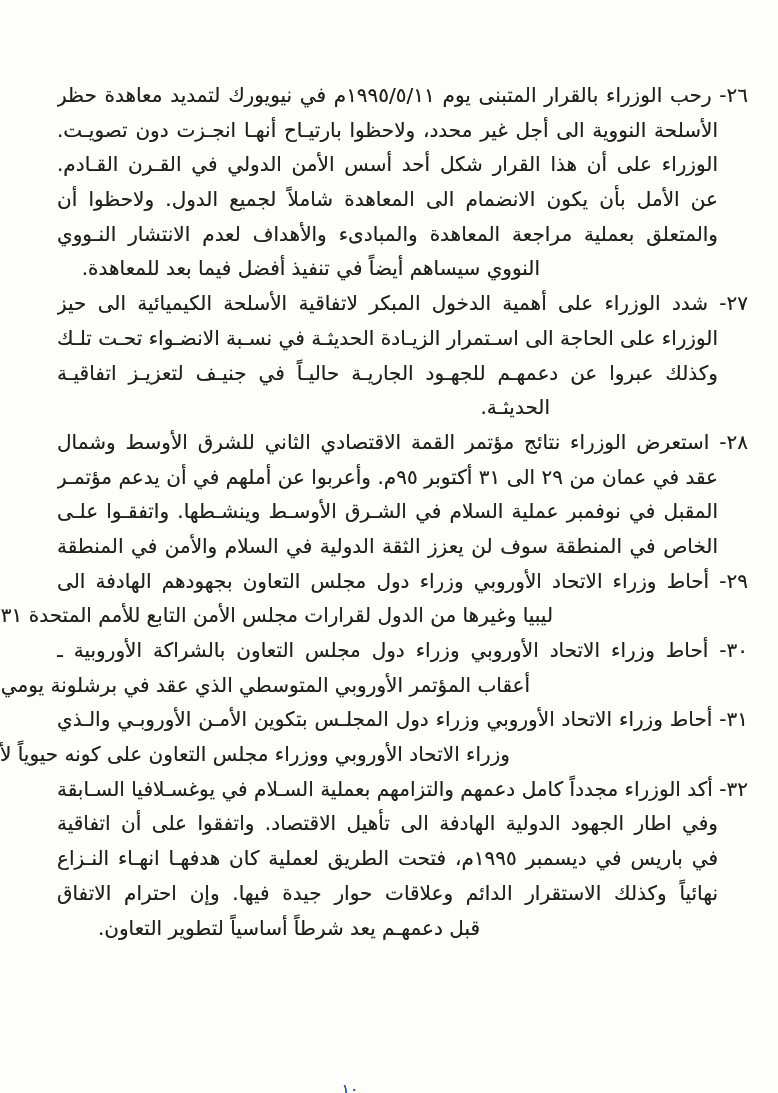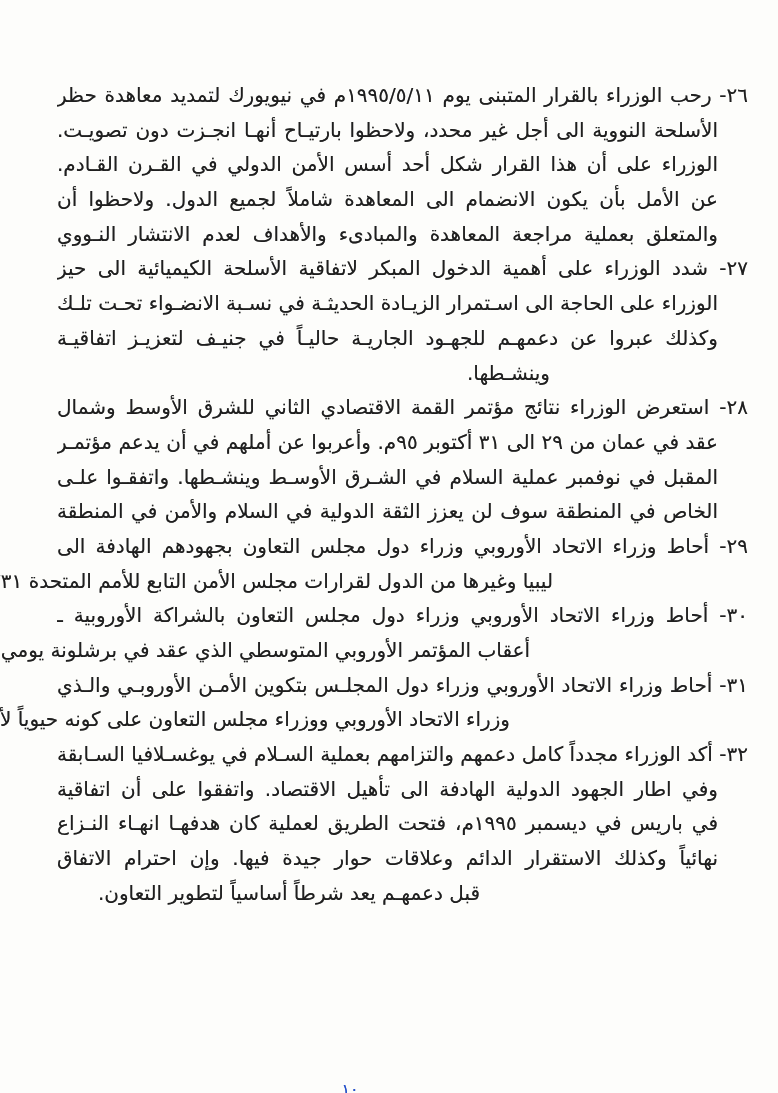--- a/index.html
+++ b/index.html
@@ -66,26 +66,27 @@
 <body>
 
 <div class="page">
   <div class="text-block" id="paragraphs-container">
       <div class="para">
         <div class="line full">٢٦- رحب الوزراء بالقرار المتبنى يوم ١٩٩٥/٥/١١م في نيويورك لتمديد معاهدة حظر انتشـار</div>
         <div class="line full cont">الأسلحة النووية الى أجل غير محدد، ولاحظوا بارتيـاح أنهـا انجـزت دون تصويـت. واتفـق</div>
         <div class="line full cont">الوزراء على أن هذا القرار شكل أحد أسس الأمن الدولي في القـرن القـادم. وعـبر الـوزراء</div>
         <div class="line full cont">عن الأمل بأن يكون الانضمام الى المعاهدة شاملاً لجميع الدول. ولاحظوا أن القرار المتخـذ</div>
         <div class="line full cont">والمتعلق بعملية مراجعة المعاهدة والمبادىء والأهداف لعدم الانتشار النـووي ونـزع السـلاح</div>
+        <div class="line last cont" style="margin-right: 208px;">النووي سيساهم أيضاً في تنفيذ أفضل فيما بعد للمعاهدة.</div>
       </div>
       <div class="para">
         <div class="line full">٢٧- شدد الوزراء على أهمية الدخول المبكر لاتفاقية الأسلحة الكيميائية الى حيز التنفيـذ. شـدد</div>
         <div class="line full cont">الوزراء على الحاجة الى اسـتمرار الزيـادة الحديثـة في نسـبة الانضـواء تحـت تلـك الاتفاقيـة.</div>
         <div class="line full cont">وكذلك عبروا عن دعمهـم للجهـود الجاريـة حاليـاً في جنيـف لتعزيـز اتفاقيـة الأســلحة</div>
-        <div class="line last cont" style="margin-right: 198px;">وينشـطها.</div>
+        <div class="line last cont" style="margin-right: 198px;">الحديثـة.</div>
       </div>
       <div class="para">
         <div class="line full">٢٨- استعرض الوزراء نتائج مؤتمر القمة الاقتصادي الثاني للشرق الأوسط وشمال افريقيا والذي</div>
         <div class="line full cont">عقد في عمان من ٢٩ الى ٣١ أكتوبر ٩٥م. وأعربوا عن أملهم في أن يدعم مؤتمـر القـاهرة</div>
         <div class="line full cont">المقبل في نوفمبر عملية السلام في الشـرق الأوسـط وينشـطها. واتفقـوا علـى أن الاسـتثمار</div>
         <div class="line full cont">الخاص في المنطقة سوف لن يعزز الثقة الدولية في السلام والأمن في المنطقة فحسـب، ولكنّـه</div>
       </div>
       <div class="para">
         <div class="line full">٢٩- أحاط وزراء الاتحاد الأوروبي وزراء دول مجلس التعاون بجهودهم الهادفة الى ضمـان تنفيـذ</div>
         <div class="line last cont" style="margin-right: 195px;">ليبيا وغيرها من الدول لقرارات مجلس الأمن التابع للأمم المتحدة ٧٣١ و ٧٤٨ و ٨٨٣.</div>

